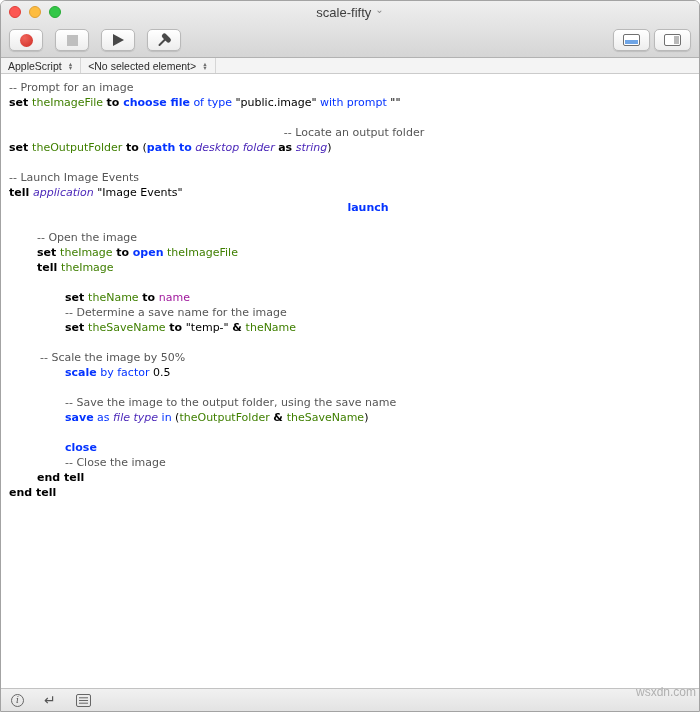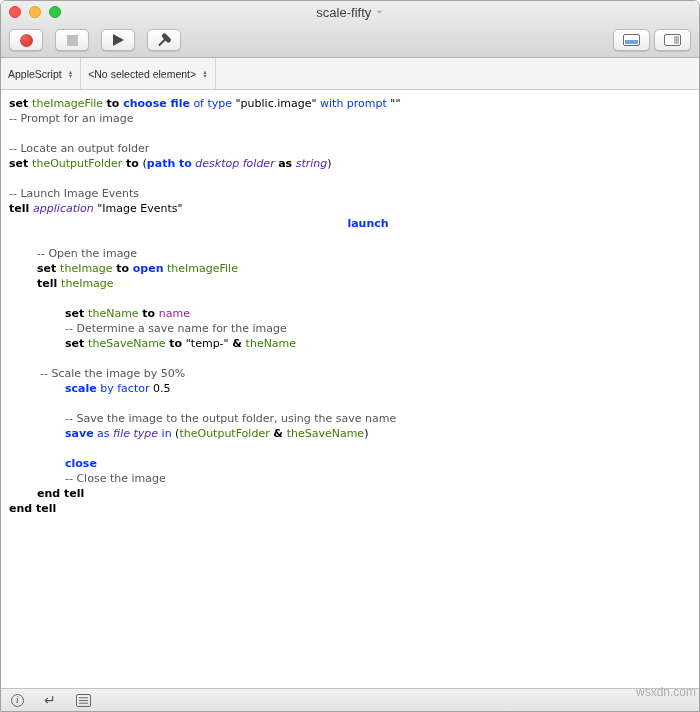--- a/index.html
+++ b/index.html
@@ -28,21 +28,21 @@
              border-top:6px solid transparent; border-bottom:6px solid transparent; }
   .spacer { flex:1; }
   .tb-btn.rightbtn { width:37px; margin-right:0; margin-left:4px; }
   .pane-icon { width:17px; height:12px; border:1px solid #6f6f6f; border-radius:2px;
                position:relative; background:#fff; }
   .pane-icon.bottom::after { content:""; position:absolute; left:1px; right:1px; bottom:1px;
                height:4px; background:#6fa5e6; }
   .pane-icon.rightp::after { content:""; position:absolute; top:1px; bottom:1px; right:1px;
                width:5px; background:#b9b9b9; }
 
-  .popupbar { height:32px; background:#f4f4f4; border-bottom:1px solid #cbcbcb;
+  .popupbar { height:16px; background:#f4f4f4; border-bottom:1px solid #cbcbcb;
               display:flex; align-items:stretch; font-size:10.5px; color:#2b2b2b;text-align:right; }
   .popup { display:flex; align-items:center; gap:6px; padding:0 7px;
            border-right:1px solid #d6d6d6; cursor:default; }
   .updown { display:flex; flex-direction:column; justify-content:center; }
   .updown span { font-size:5.5px; line-height:4px; color:#6e6e6e; }
 
   .code { flex:1; background:#fff; padding-top:6px; overflow:hidden;
           font-family:"DejaVu Sans", sans-serif; font-size:11px; }
   .line { height:15px; line-height:15px; white-space:pre; }
   .tok-c { color:#565656; }
@@ -126,24 +126,24 @@
     <div class="popup">
       <span>&lt;No selected element&gt;</span>
       <span class="updown">
           <span>▲</span>
           <span>▼</span>
         </span>
     </div>
   </div>
 
   <div class="code" id="code-lines">
+      <div class="line" style="padding-left: 8px;"><span class="tok-c">-- Prompt for an image</span></div>
       <div class="line" style="padding-left: 8px;"><span class="tok-k">set </span><span class="tok-v">theImageFile</span><span class="tok-t"> </span><span class="tok-k">to </span><span class="tok-m">choose file</span><span class="tok-t"> </span><span class="tok-p">of type</span><span class="tok-t"> "public.image" </span><span class="tok-p">with prompt</span><span class="tok-t"> ""</span></div>
-      <div class="line" style="padding-left: 8px;"><span class="tok-c">-- Prompt for an image</span></div>
       <div class="line" style="padding-left: 8px;">&nbsp;</div>
-      <div class="line" style="padding-left: 8px;"><span class="tok-c">-- Locate an output folder</span></div>
+      <div class="line" style="padding-left: 8px; text-align: center;"><span class="tok-c">-- Locate an output folder</span></div>
       <div class="line" style="padding-left: 8px;"><span class="tok-k">set </span><span class="tok-v">theOutputFolder</span><span class="tok-t"> </span><span class="tok-k">to </span><span class="tok-t">(</span><span class="tok-m">path to</span><span class="tok-t"> </span><span class="tok-l">desktop folder</span><span class="tok-t"> </span><span class="tok-k">as</span><span class="tok-t"> </span><span class="tok-l">string</span><span class="tok-t">)</span></div>
       <div class="line" style="padding-left: 8px;">&nbsp;</div>
       <div class="line" style="padding-left: 8px;"><span class="tok-c">-- Launch Image Events</span></div>
       <div class="line" style="padding-left: 8px;"><span class="tok-k">tell </span><span class="tok-l">application</span><span class="tok-t"> "Image Events"</span></div>
       <div class="line" style="padding-left: 36px; text-align: center;"><span class="tok-m">launch</span></div>
       <div class="line" style="padding-left: 36px;">&nbsp;</div>
       <div class="line" style="padding-left: 36px;"><span class="tok-c">-- Open the image</span></div>
       <div class="line" style="padding-left: 36px;"><span class="tok-k">set </span><span class="tok-v">theImage</span><span class="tok-t"> </span><span class="tok-k">to </span><span class="tok-m">open</span><span class="tok-t"> </span><span class="tok-v">theImageFile</span></div>
       <div class="line" style="padding-left: 36px;"><span class="tok-k">tell </span><span class="tok-v">theImage</span></div>
       <div class="line" style="padding-left: 64px;">&nbsp;</div>

